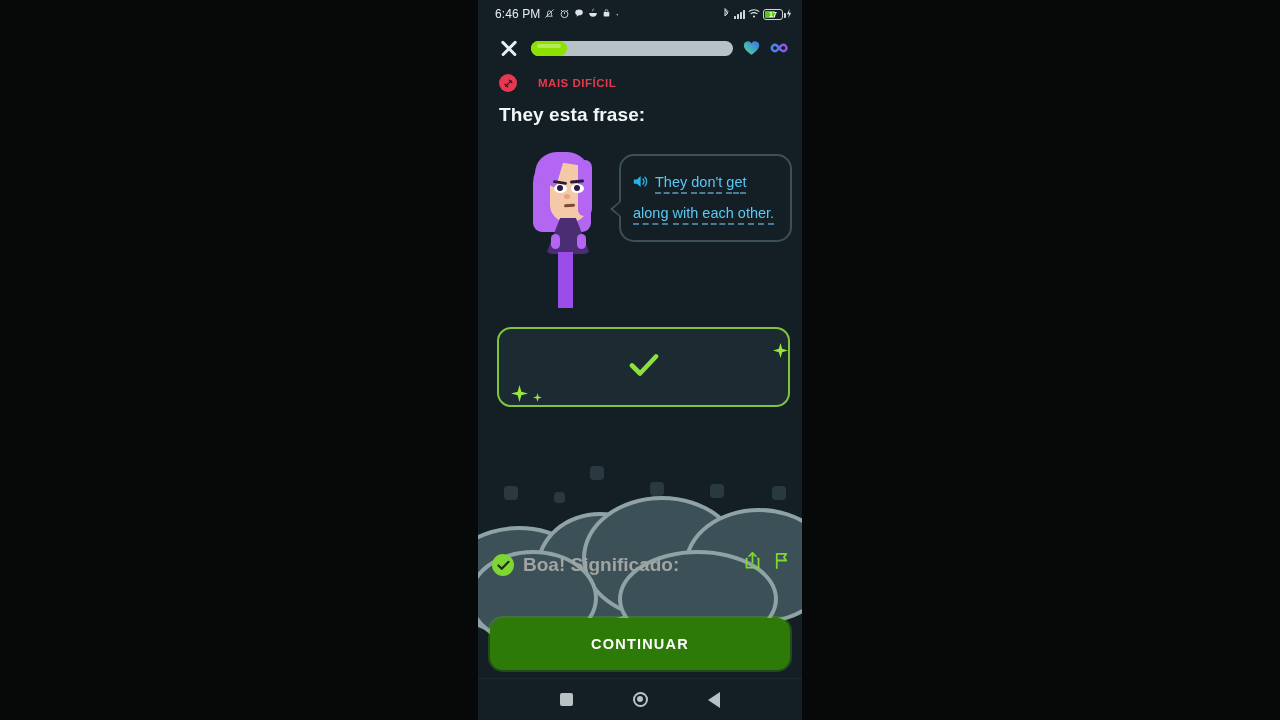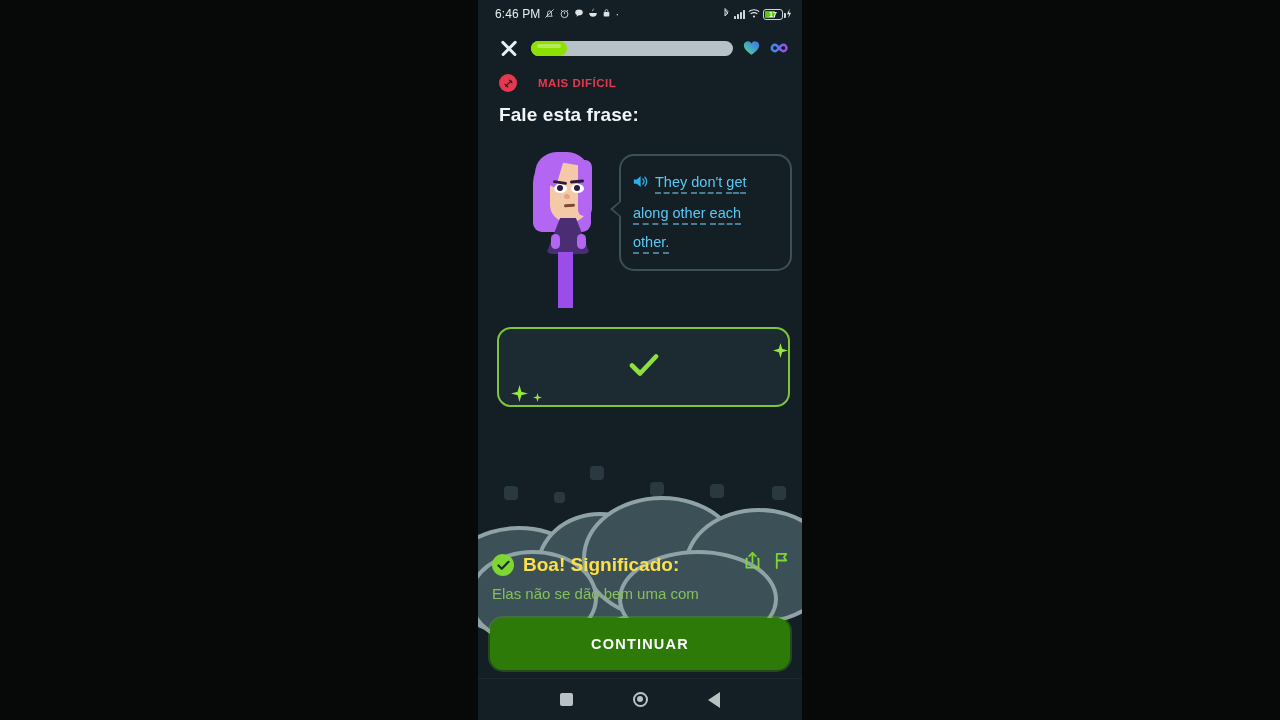--- a/index.html
+++ b/index.html
@@ -114,21 +114,21 @@
 
   
   .sheet { position:absolute; left:0; right:0; bottom:32px; top:454px; overflow:hidden; }
   .cloudwrap { position:absolute; left:0; right:0; top:0; height:150px; }
   .cl { position:absolute; background:#3c5157; border:4px solid #8fa3a6; border-radius:50%; }
   .sq { position:absolute; background:#2a393f; border-radius:4px; width:14px; height:14px; }
   .sheet-body { position:absolute; left:0; right:0; bottom:0; top:100px; background:transparent; }
   .res-head { display:flex; align-items:center; gap:9px; padding:0 14px; position:relative; }
   .res-check { width:22px; height:22px; border-radius:50%; background:#7fd533;
                display:flex; align-items:center; justify-content:center; flex:0 0 auto; }
-  .res-title { color:#fde047; font-size:19px; font-weight:bold; }
+  .res-title { color:#a3a3a3; font-size:19px; font-weight:bold; }
   .res-icons { position:absolute; right:12px; top:-3px; display:flex; gap:12px; align-items:center; }
   .res-sub { color:#86c05a; font-size:15px; padding:9px 14px 0; }
   .cta { position:absolute; left:12px; right:12px; bottom:18px; height:52px;
          background:#2d7a08; border-radius:13px; color:#fff; font-weight:bold;
          font-size:14.5px; letter-spacing:1.2px; display:flex; align-items:center;
          justify-content:center; cursor:pointer; box-shadow:0 0 0 2px rgba(88,204,2,.25); }
 
   
   .navbar { position:absolute; left:0; right:0; bottom:0; height:42px; background:#131f24;
             border-top:1px solid #1c2a30; display:flex; align-items:center;
@@ -263,21 +263,21 @@
           <g stroke="#1a1320" stroke-width="1.5" stroke-linecap="round">
             <line x1="3.6" y1="10.4" x2="10.4" y2="3.6"></line>
             <line x1="2.6" y1="8" x2="6" y2="11.4"></line>
             <line x1="8" y1="2.6" x2="11.4" y2="6"></line>
           </g>
         </svg>
       </span>
       <span class="diff-label">MAIS DIFÍCIL</span>
     </div>
 
-    <div class="prompt">Fale esta frase:</div>
+    <div class="prompt">They esta frase:</div>
 
     <div class="charrow">
       <div class="character">
         <div class="hair-back"></div>
         <div class="face"></div>
         <div class="hair-side"></div>
         <div class="bangs"></div>
         <div class="eye eye-l"></div>
         <div class="eye eye-r"></div>
         <div class="brow brow-l"></div>
@@ -295,21 +295,21 @@
           <span class="spk">
             <svg width="17" height="15" viewBox="0 0 20 16">
               <path d="M1 5.5h3.5L9 1.6v12.8L4.5 10.5H1z" fill="#2bb0e8"></path>
               <path d="M11.6 5a4 4 0 0 1 0 6" fill="none" stroke="#2bb0e8" stroke-width="1.6" stroke-linecap="round"></path>
               <path d="M14 3a7 7 0 0 1 0 10" fill="none" stroke="#2bb0e8" stroke-width="1.6" stroke-linecap="round"></path>
             </svg>
           </span><span class="word">They</span>
           <span class="word">don't</span>
           <span class="word">get</span>
           <span class="word">along</span>
-          <span class="word">other</span>
+          <span class="word">with</span>
           <span class="word">each</span>
           <span class="word">other.</span>
         </div>
       </div>
     </div>
 
     <div class="answerbox">
       <span class="check-big">
         <svg width="30" height="24" viewBox="0 0 30 24">
           <path d="M3 12.5l8 8L27 3.5" fill="none" stroke="#8ee03c" stroke-width="4.6" stroke-linecap="round" stroke-linejoin="round"></path>
@@ -352,21 +352,20 @@
                 <path d="M5.6 5.4L9 2l3.4 3.4" fill="none" stroke="#7fd533" stroke-width="1.9" stroke-linecap="round" stroke-linejoin="round"></path>
               </svg>
             </span>
             <span>
               <svg width="17" height="19" viewBox="0 0 18 20">
                 <path d="M4 18V3h10l-2.4 3.6L14 10H4" fill="none" stroke="#7fd533" stroke-width="1.9" stroke-linejoin="round" stroke-linecap="round"></path>
               </svg>
             </span>
           </span>
         </div>
-        <div class="res-sub">Elas não se dão bem uma com</div>
       </div>
 
       <div class="cta">CONTINUAR</div>
     </div>
 
     <div class="navbar">
       <span class="nv-sq"></span>
       <span class="nv-ci"></span>
       <span class="nv-tr"></span>
     </div>

